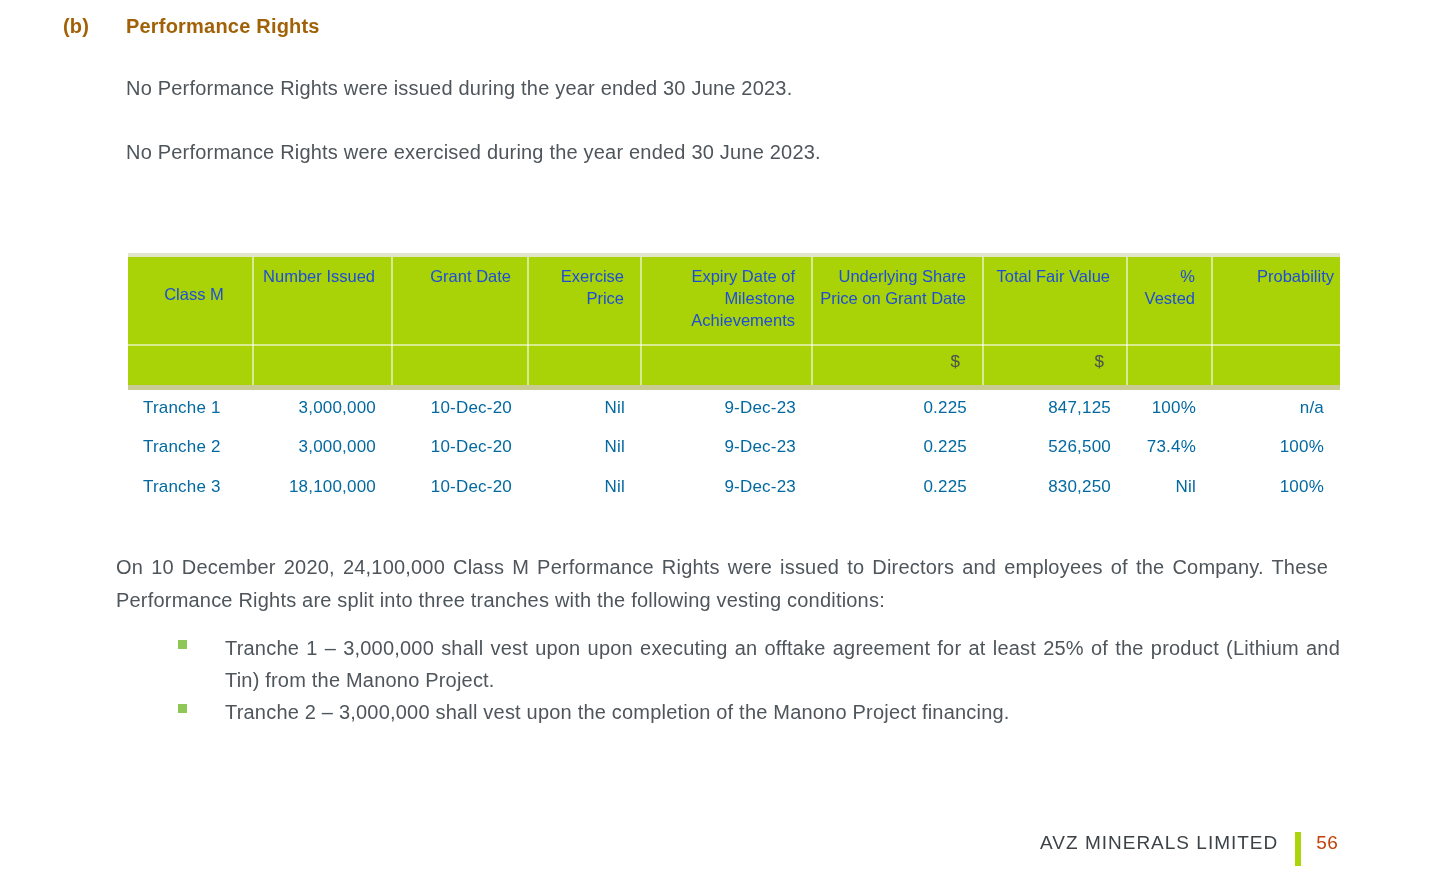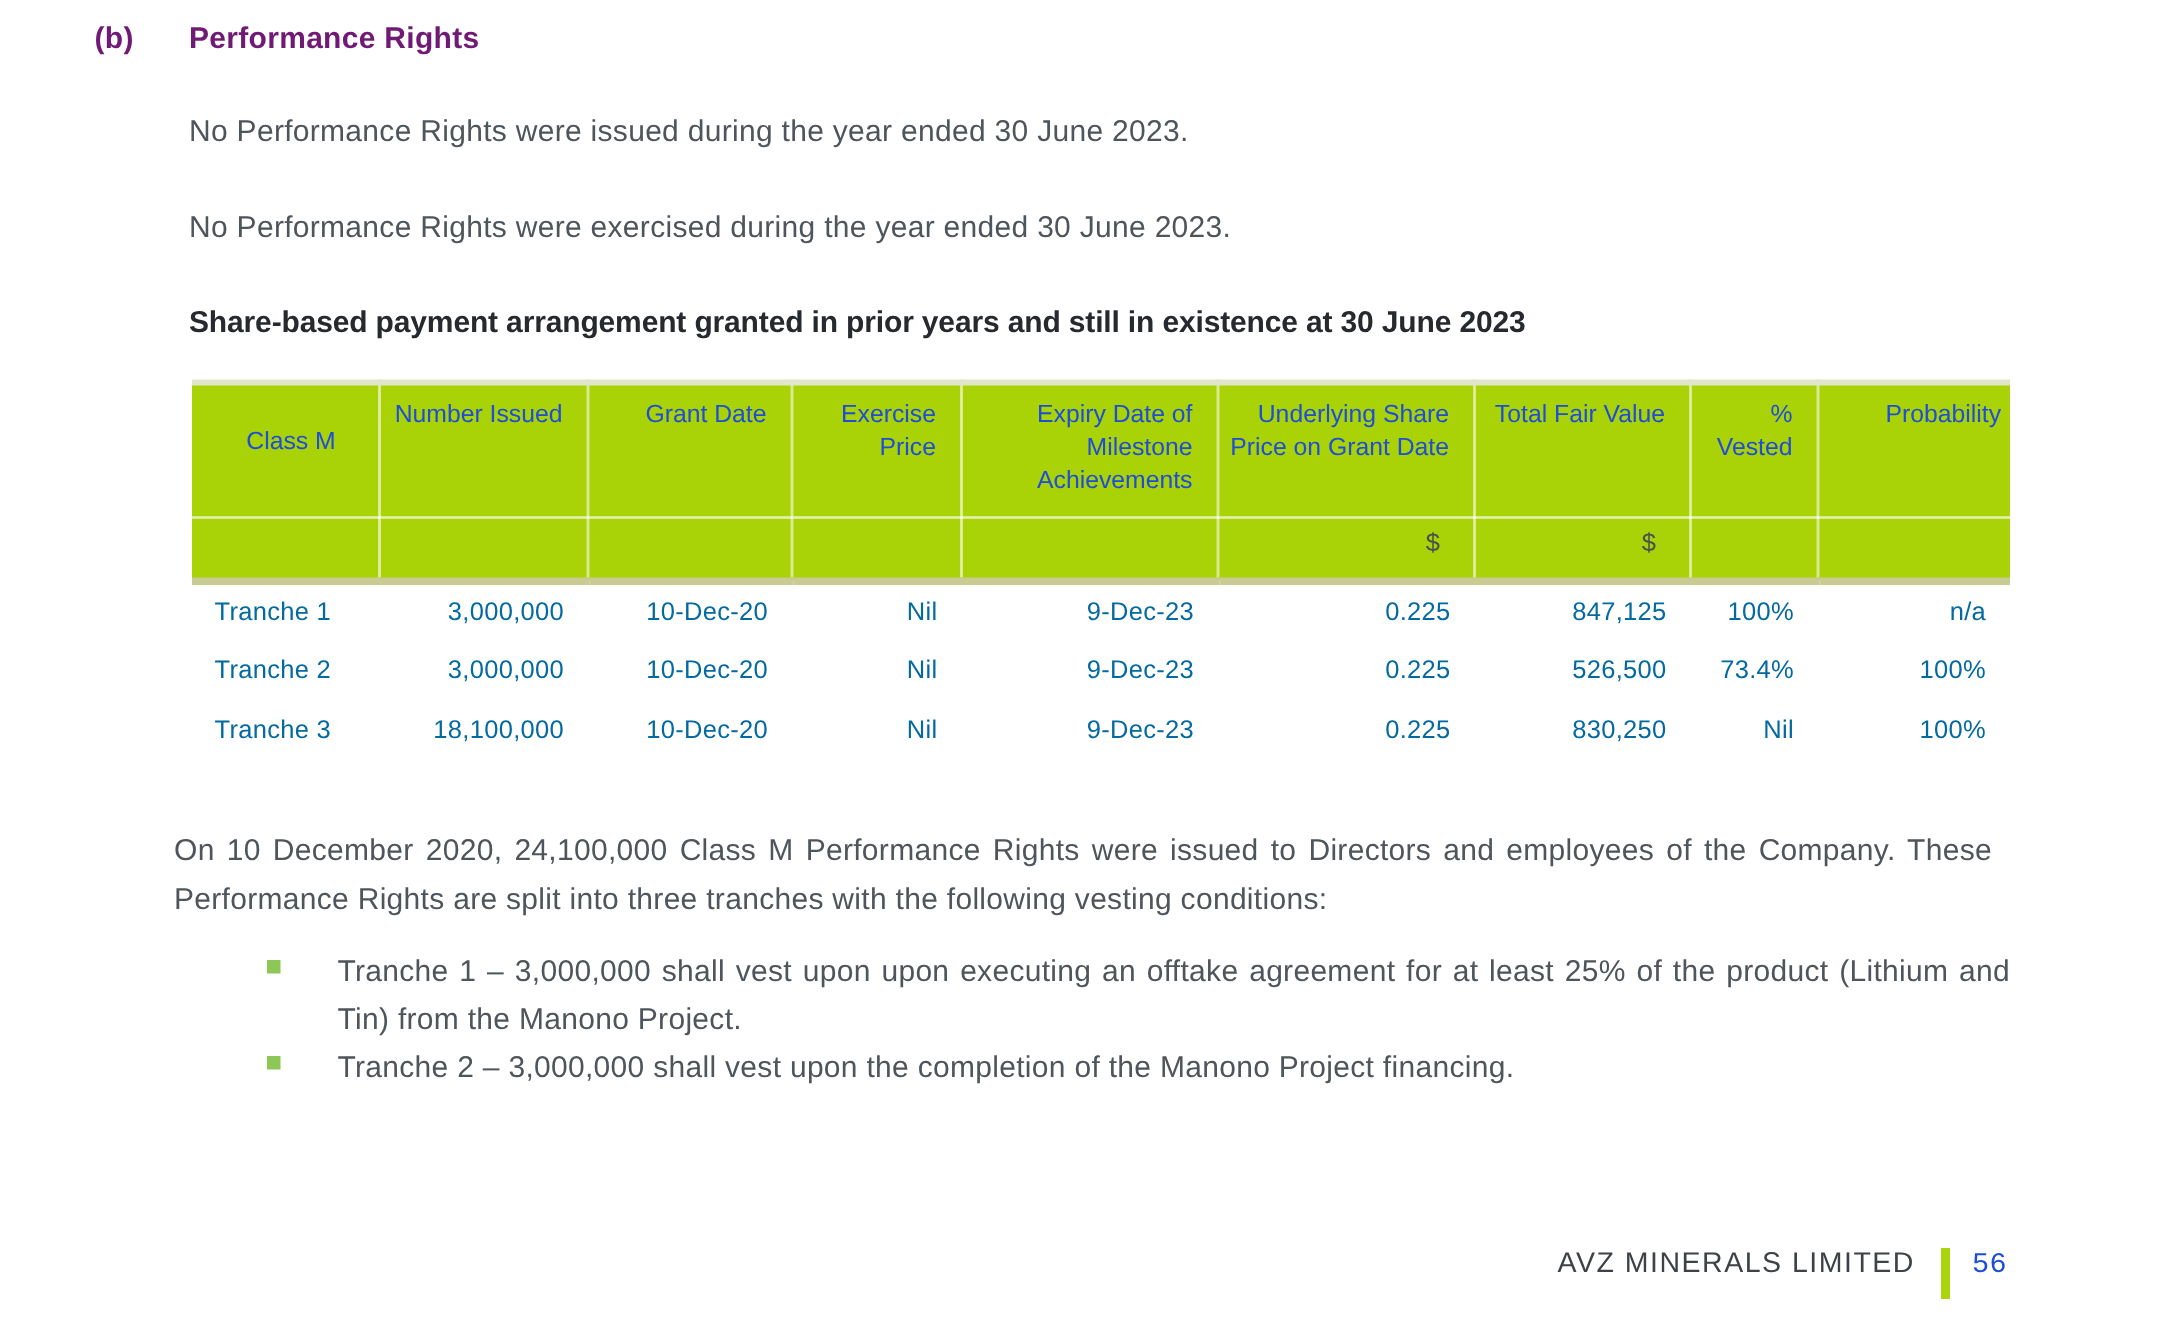--- a/index.html
+++ b/index.html
@@ -7,21 +7,21 @@
     position:relative;
     width:1440px;height:886px;
     background:#ffffff;
     font-family:"Liberation Sans", sans-serif;
     color:#4e555b;
     overflow:hidden;
   }
   
   .section-heading{
     position:absolute;top:15px;left:63px;
-    font-size:20px;font-weight:bold;color:#701a75;
+    font-size:20px;font-weight:bold;color:#a16207;
     letter-spacing:.2px;white-space:nowrap;
   }
   .section-heading .label{display:inline-block;width:63px;}
   
   .para{
     position:absolute;left:126px;
     font-size:20px;color:#4e555b;letter-spacing:.2px;white-space:nowrap;
   }
   .para1{top:77px;}
   .para2{top:141px;}
@@ -92,35 +92,34 @@
   }
   
   .footer{
     position:absolute;top:832px;right:102px;
     display:flex;align-items:flex-start;height:36px;
     font-size:19px;color:#3c4246;letter-spacing:1px;white-space:nowrap;
   }
   .footer .bar{
     width:6px;height:34px;background:#abd40a;margin:0 15px 0 17px;
   }
-  .footer .page-num{letter-spacing:.3px;color:#1d4ed8;font-family:Liberation Mono, monospace;}
+  .footer .page-num{letter-spacing:.3px;color:#c2410c;}
 </style>
 </head>
 <body>
 
 <div class="page">
 
   <div class="section-heading">
     <span class="label">(b)</span><span>Performance Rights</span>
   </div>
 
   <div class="para para1">No Performance Rights were issued during the year ended 30 June 2023.</div>
   <div class="para para2">No Performance Rights were exercised during the year ended 30 June 2023.</div>
 
-  <div class="table-heading">Share-based payment arrangement granted in prior years and still in existence at 30 June 2023</div>
 
   <table class="pr-table">
     <colgroup>
       <col style="width:125px">
         <col style="width:139px">
         <col style="width:136px">
       <col style="width:113px">
         <col style="width:171px">
         <col style="width:171px">
       <col style="width:144px">

